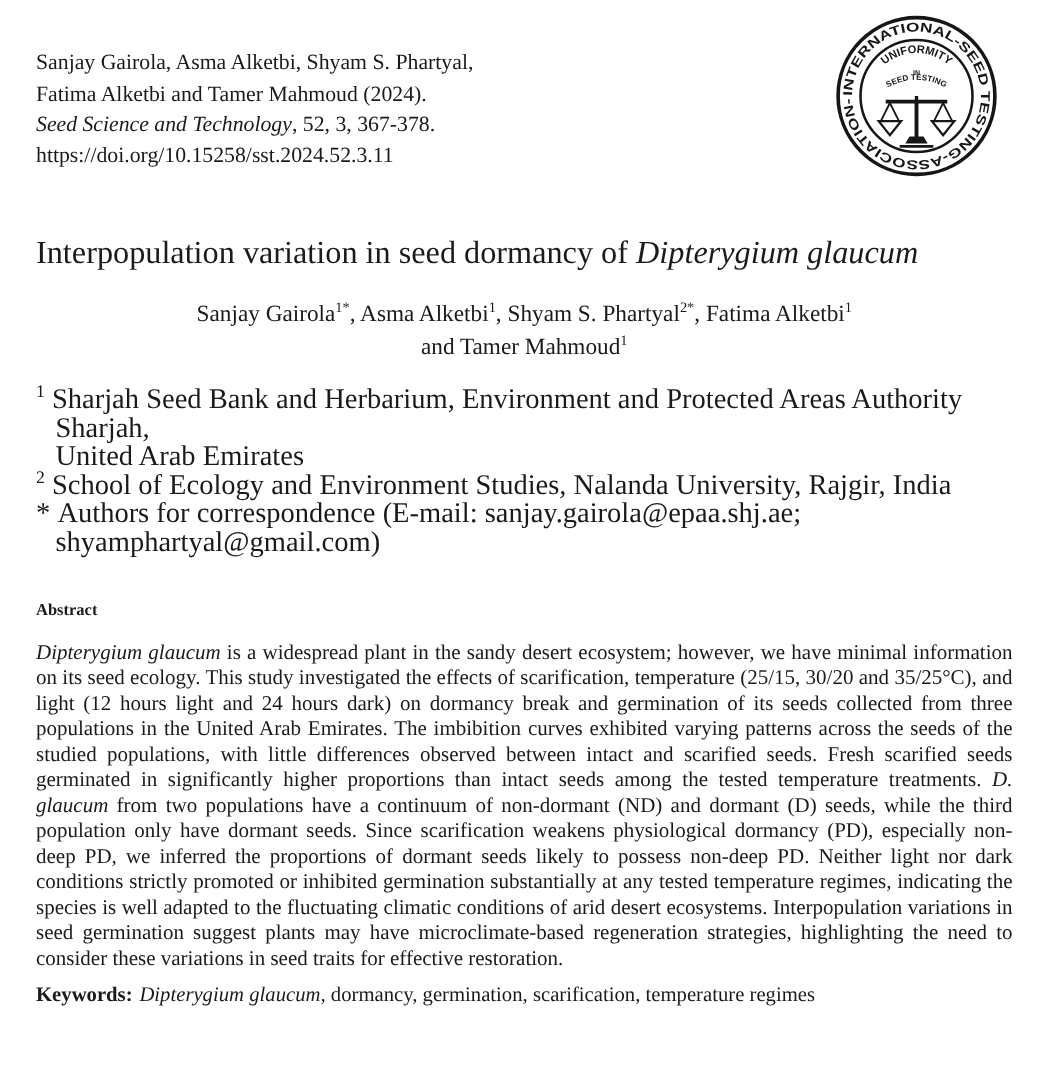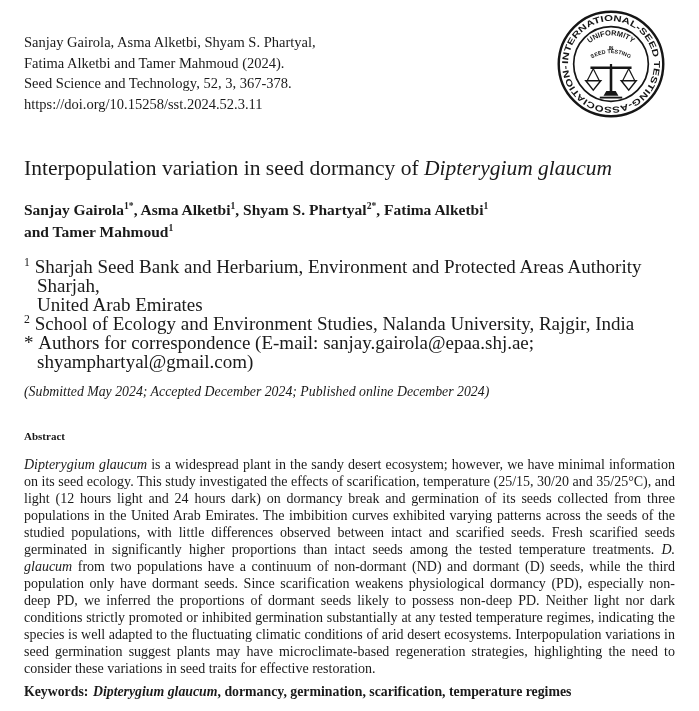--- a/index.html
+++ b/index.html
@@ -9,60 +9,61 @@
     height: 711px;
     box-sizing: border-box;
     padding: 32px 24px 0 24px;
     background: #ffffff;
     color: #1a1a1a;
     font-family: "Liberation Serif", serif;
     overflow: hidden;
   }
   .header { display: flex; justify-content: space-between; align-items: flex-start; height: 90px; }
   .citation { font-size: 14.5px; line-height: 20.5px; }
-  .it { }
+  .it { font-style: italic; }
   .b  { font-weight: normal; }
   .stamp { flex: 0 0 auto; margin-top: -24px; margin-right: 8px; }
   .stamp svg { display: block; }
 
   sup { font-size: 0.62em; vertical-align: super; line-height: 0; }
 
   .title {
     margin: 32px 0 0 0;
     font-size: 21.5px;
     line-height: 28px;
     font-weight: normal;
     max-width: 615px;
   }
   .title em { font-style: italic; }
 
   .authors {
     margin-top: 17px;
     font-size: 15.5px;
-    font-weight: bold;
+    font-weight: normal;
     line-height: 21.5px;
+    text-align: center;
   }
 
   .affiliations { margin-top: 15px; font-size: 19px; line-height: 19px; }
   .aff { padding-left: 13px; text-indent: -13px; }
   .aff .aff-text { margin-left: 0.25em; }
 
   .dates { margin-top: 13px; font-size: 13.8px; font-style: italic; }
 
   .abstract-heading { margin: 30px 0 0 0; font-size: 11px; font-weight: bold; }
 
   .abstract {
     margin: 14px 0 0 0;
     font-size: 14px;
     line-height: 17px;
     text-align: justify;
   }
   .abstract em { font-style: italic; }
 
-  .keywords { margin: 7px 0 0 0; font-size: 13.8px; font-weight: bold; }
+  .keywords { margin: 7px 0 0 0; font-size: 13.8px; }
   .keywords em { font-style: italic; margin-left: 0.33em; }
 
   .stamp-text { font-family: "Liberation Sans", sans-serif; font-weight: bold; fill: #161616; }
 </style>
 </head>
 <body>
 
 <div class="page">
 
   <div class="header">
@@ -112,21 +113,20 @@
   <h1 class="title"><span>Interpopulation variation in seed dormancy of </span><em>Dipterygium glaucum</em></h1>
 
   <div class="authors"><span>Sanjay Gairola</span><sup>1*</sup><span>, Asma Alketbi</span><sup>1</sup><span>, Shyam S. Phartyal</span><sup>2*</sup><span>, Fatima Alketbi</span><sup>1</sup><br><span>and Tamer Mahmoud</span><sup>1</sup></div>
 
   <div class="affiliations">
     <div class="aff"><sup>1</sup><span class="aff-text">Sharjah Seed Bank and Herbarium, Environment and Protected Areas Authority Sharjah,</span><br><span>United Arab Emirates</span></div>
     <div class="aff"><sup>2</sup><span class="aff-text">School of Ecology and Environment Studies, Nalanda University, Rajgir, India</span></div>
     <div class="aff"><span>*</span><span class="aff-text">Authors for correspondence (E-mail: sanjay.gairola@epaa.shj.ae; shyamphartyal@gmail.com)</span></div>
   </div>
 
-  <div class="dates">(Submitted May 2024; Accepted December 2024; Published online December 2024)</div>
 
   <h2 class="abstract-heading">Abstract</h2>
 
   <p class="abstract"><em>Dipterygium glaucum</em><span> is a widespread plant in the sandy desert ecosystem; however, we have minimal information on its seed ecology. This study investigated the effects of scarification, temperature (25/15, 30/20 and 35/25°C), and light (12 hours light and 24 hours dark) on dormancy break and germination of its seeds collected from three populations in the United Arab Emirates. The imbibition curves exhibited varying patterns across the seeds of the studied populations, with little differences observed between intact and scarified seeds. Fresh scarified seeds germinated in significantly higher proportions than intact seeds among the tested temperature treatments. </span><em>D. glaucum</em><span> from two populations have a continuum of non-dormant (ND) and dormant (D) seeds, while the third population only have dormant seeds. Since scarification weakens physiological dormancy (PD), especially non-deep PD, we inferred the proportions of dormant seeds likely to possess non-deep PD. Neither light nor dark conditions strictly promoted or inhibited germination substantially at any tested temperature regimes, indicating the species is well adapted to the fluctuating climatic conditions of arid desert ecosystems. Interpopulation variations in seed germination suggest plants may have microclimate-based regeneration strategies, highlighting the need to consider these variations in seed traits for effective restoration.</span></p>
 
   <p class="keywords"><strong>Keywords:</strong><em>Dipterygium glaucum</em><span>, dormancy, germination, scarification, temperature regimes</span></p>
 
 </div>
 
 </body></html>

